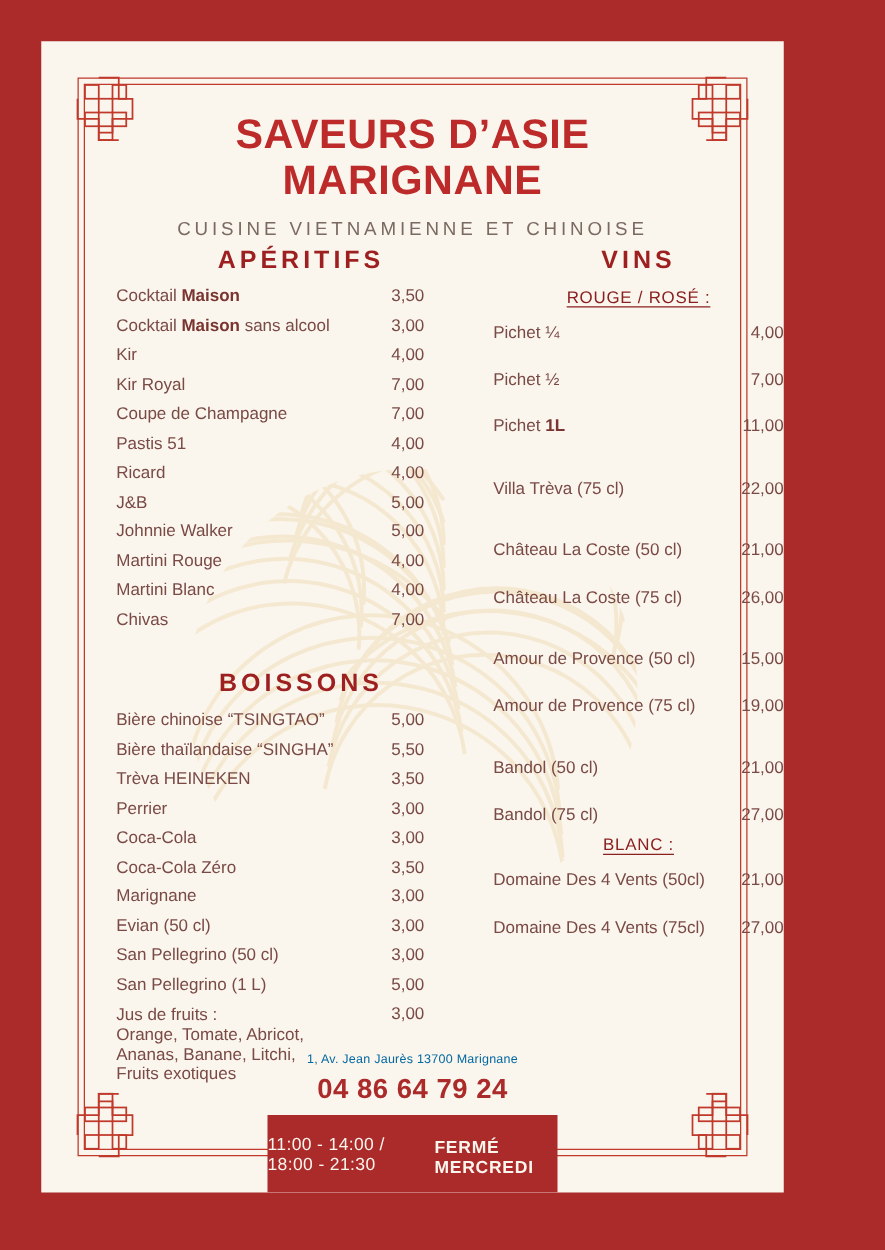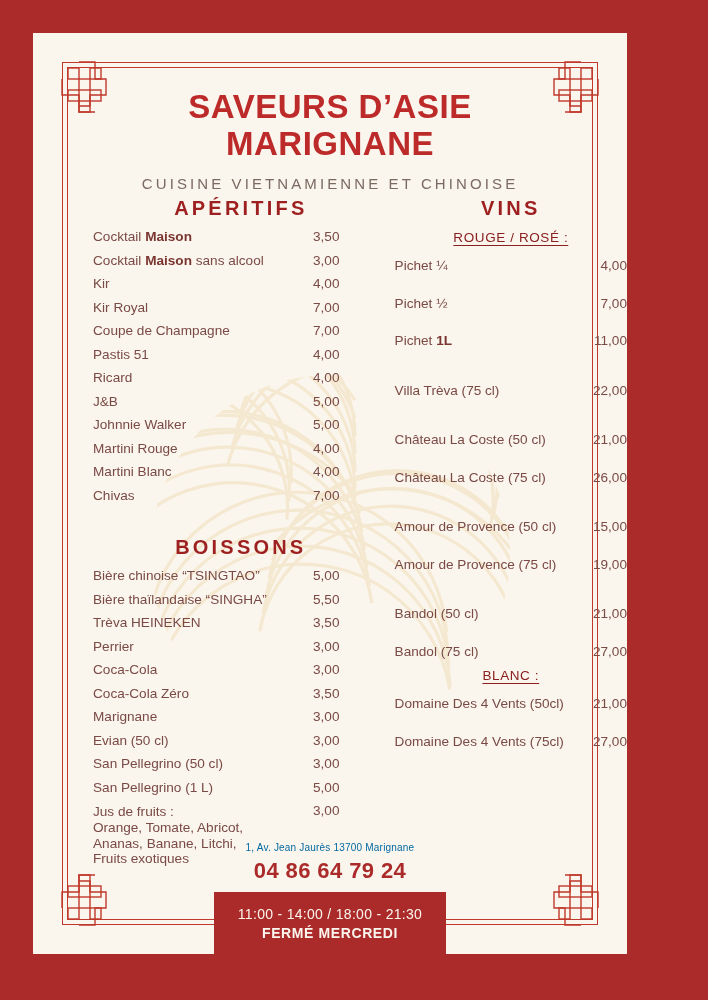--- a/index.html
+++ b/index.html
@@ -169,21 +169,21 @@
   #hours {
     position: absolute;
     left: 50%;
     transform: translateX(-50%);
     bottom: 0;
     width: 232px;
     height: 62px;
     background: #ab2b2b;
     color: #faf5ed;
     display: flex;
-    flex-direction: column;
+    flex-direction: row;
     align-items: center;
     justify-content: center;
     z-index: 4;
   }
   #hours-range {
     font-size: 14px;
     letter-spacing: .3px;
   }
   #hours-closed {
     margin-top: 3px;

